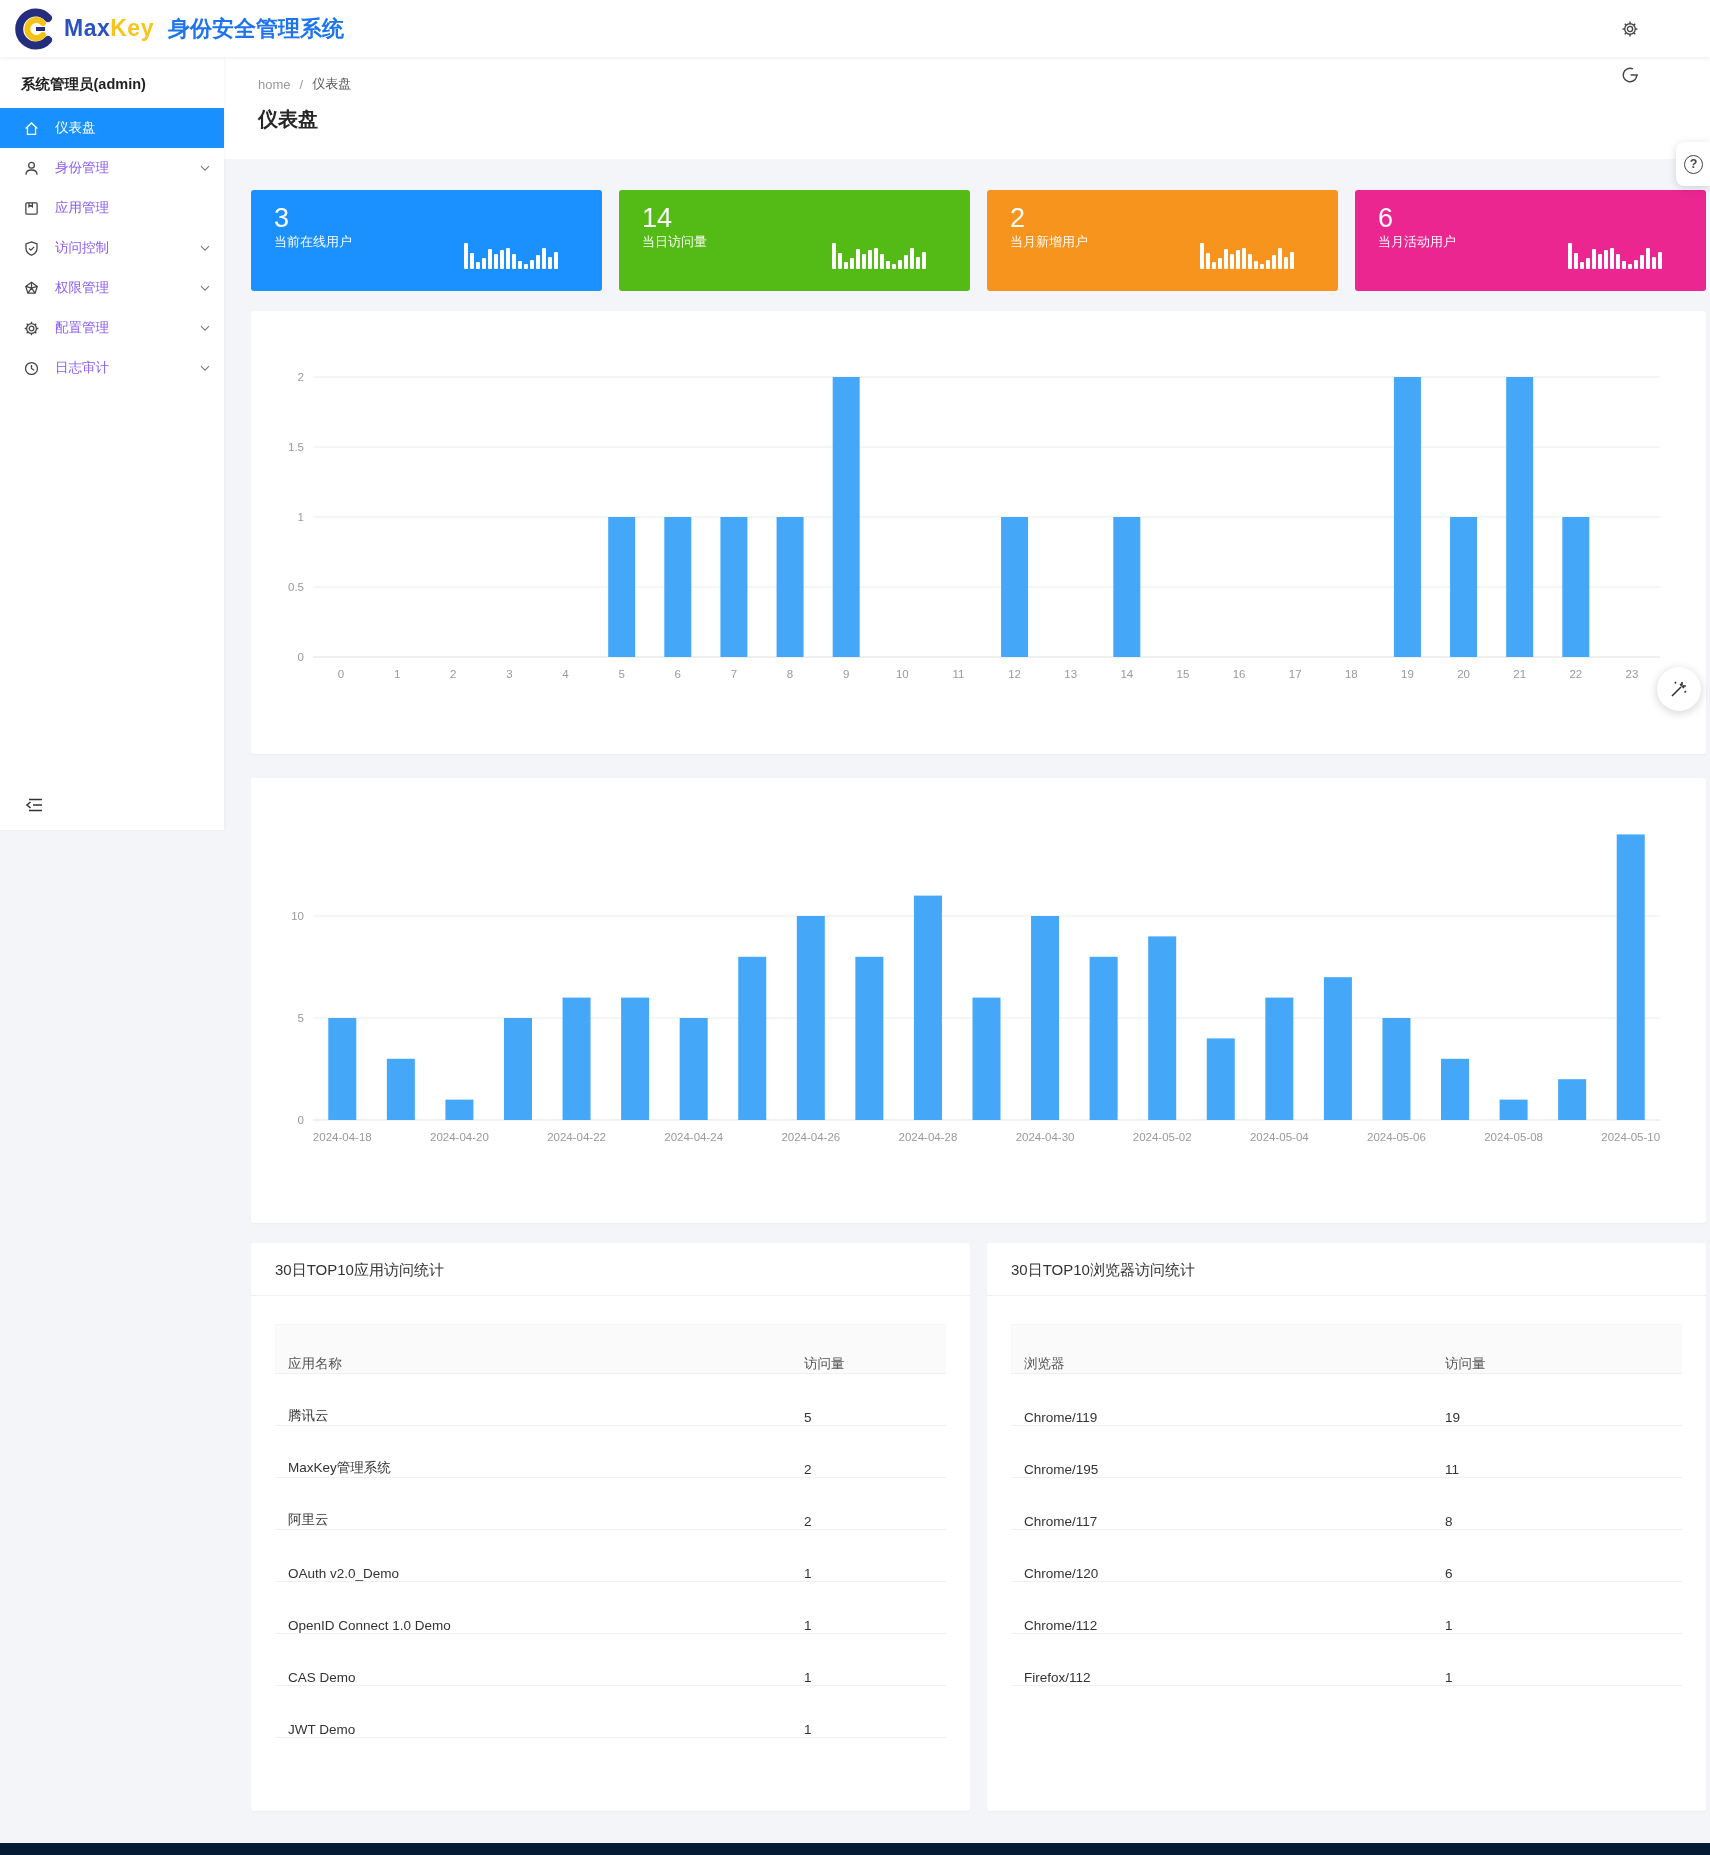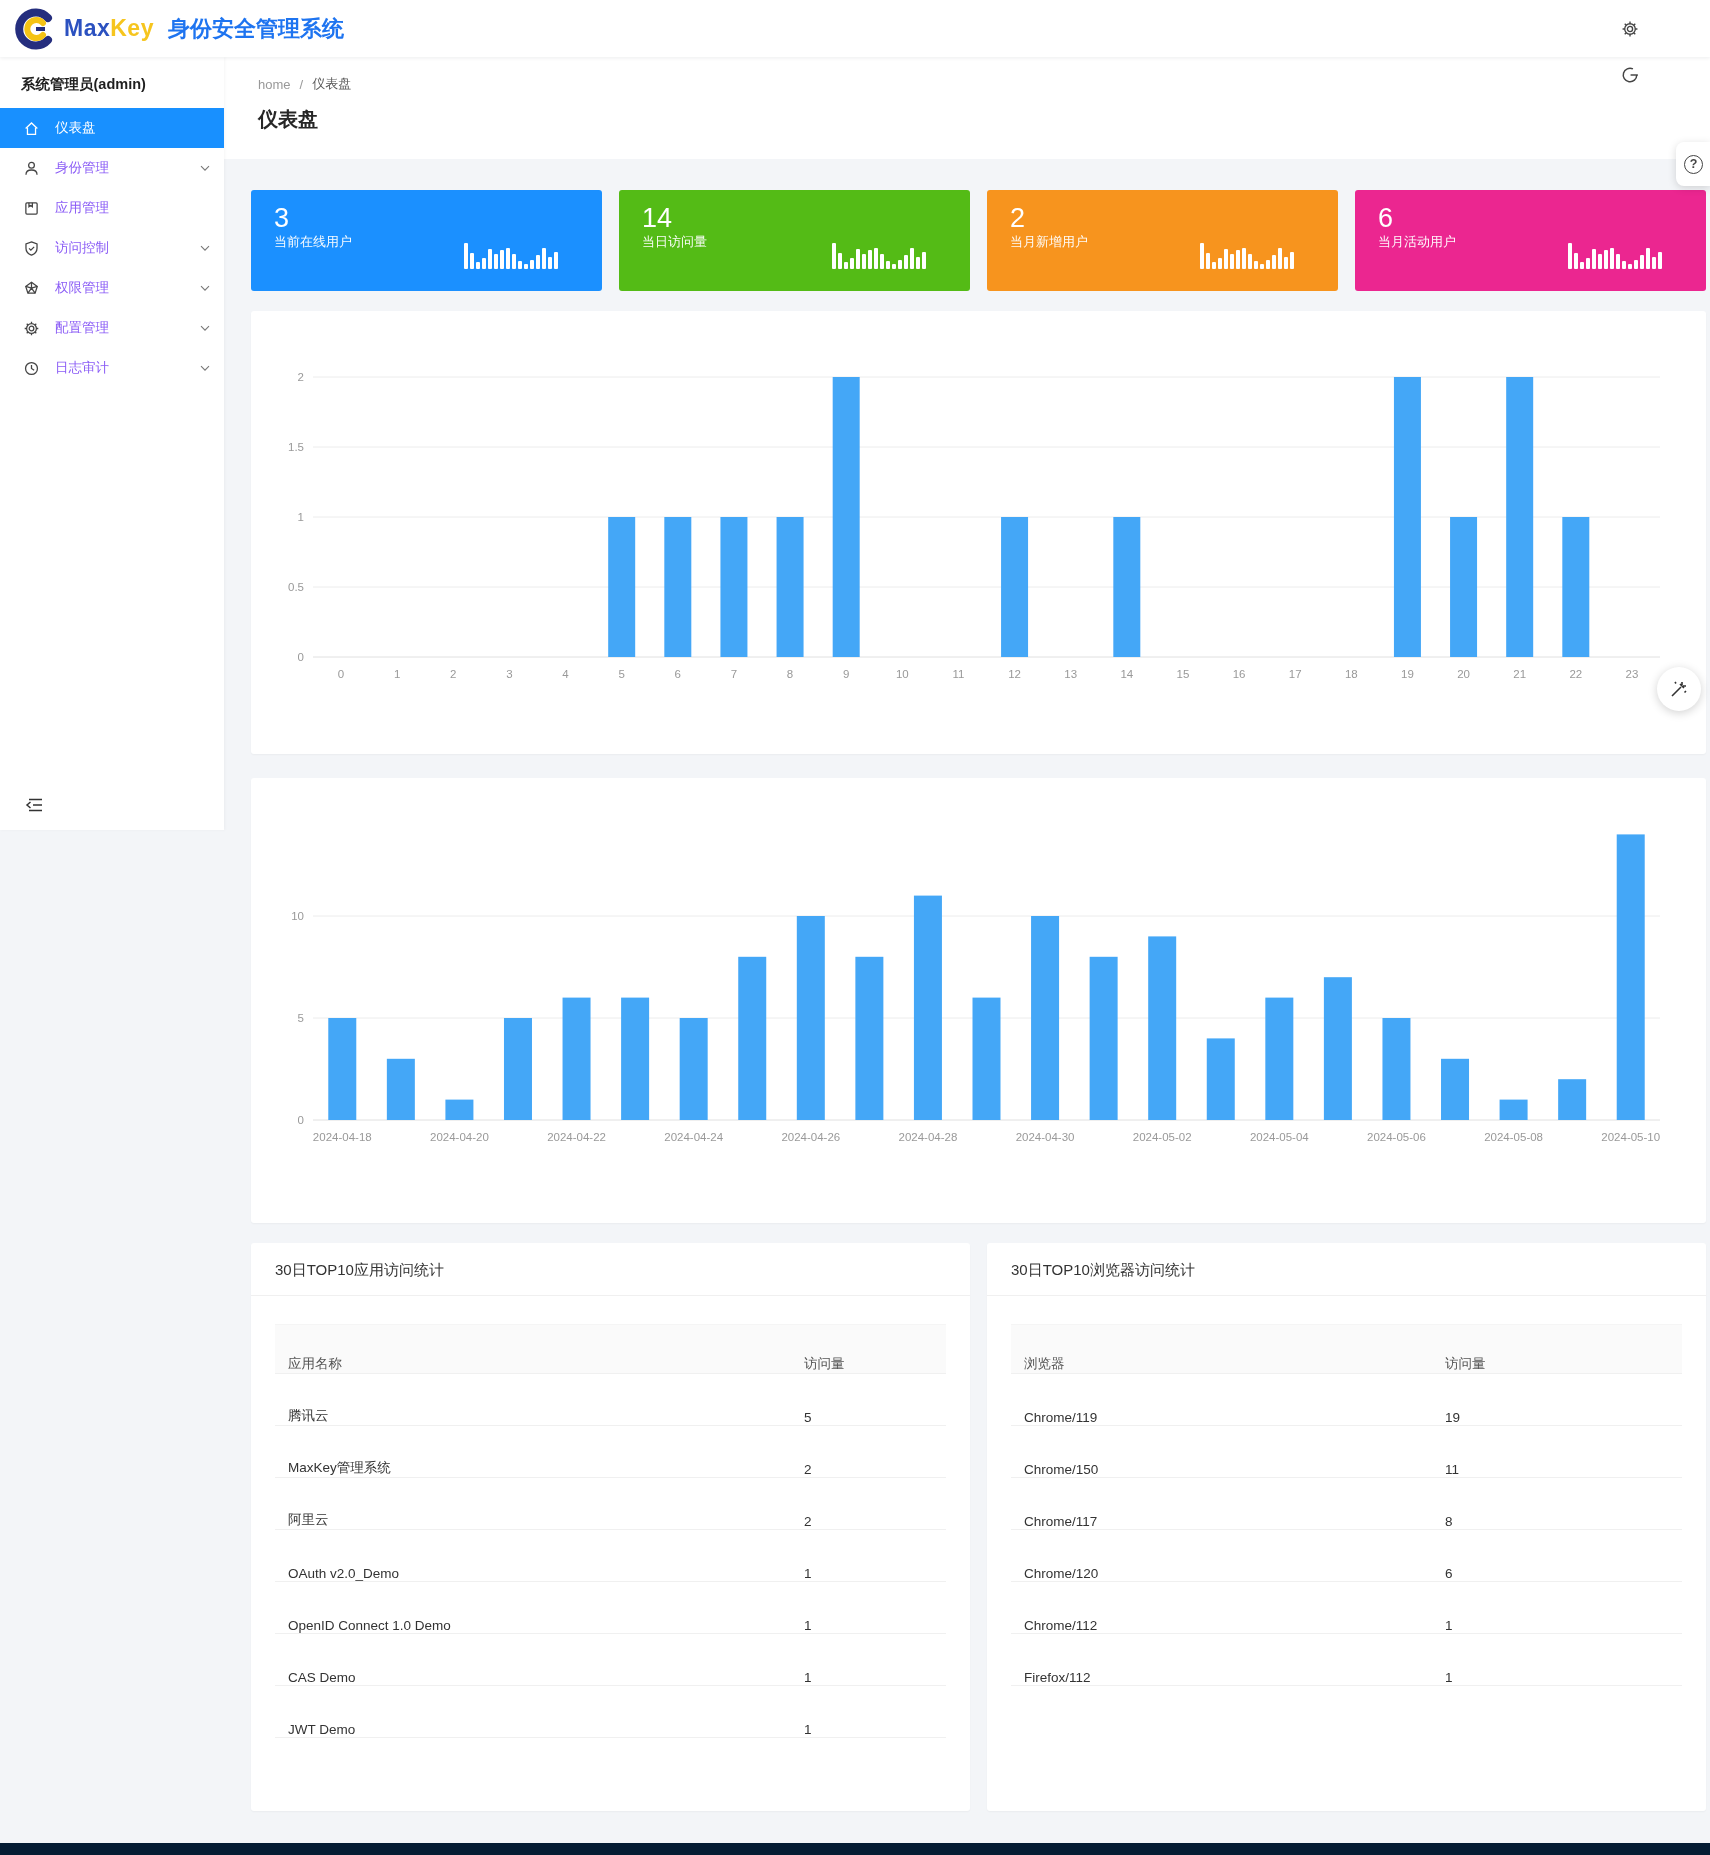--- a/index.html
+++ b/index.html
@@ -460,21 +460,21 @@
         <div class="tbl t1" id="table1">
             <div class="trow thead">
               <div class="tc1">浏览器</div>
               <div class="tc2">访问量</div>
             </div>
             <div class="trow">
               <div class="tc1">Chrome/119</div>
               <div class="tc2">19</div>
             </div>
             <div class="trow">
-              <div class="tc1">Chrome/150</div>
+              <div class="tc1">Chrome/195</div>
               <div class="tc2">11</div>
             </div>
             <div class="trow">
               <div class="tc1">Chrome/117</div>
               <div class="tc2">8</div>
             </div>
             <div class="trow">
               <div class="tc1">Chrome/120</div>
               <div class="tc2">6</div>
             </div>

